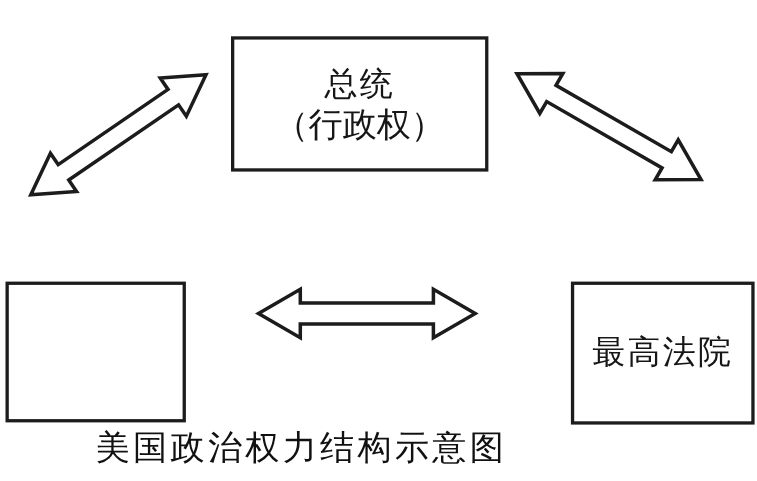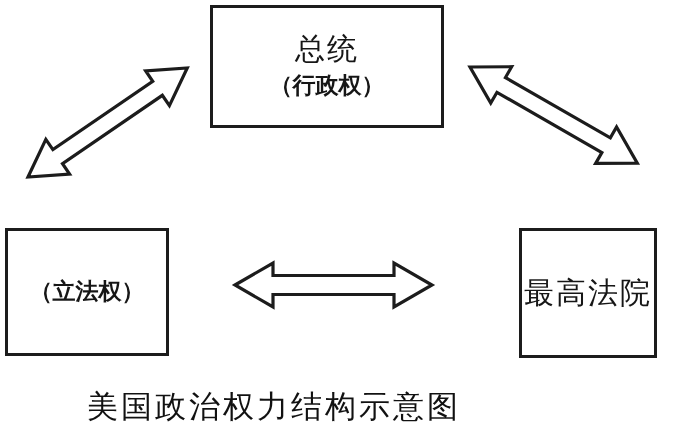--- a/index.html
+++ b/index.html
@@ -19,36 +19,36 @@
   .node {
     position: absolute;
     border: 3px solid #1c1c1c;
     background: #ffffff;
     display: flex;
     flex-direction: column;
     align-items: center;
     justify-content: center;
     text-align: center;
     box-sizing: border-box;
+    margin-top: 28px;
   }
   .node .title {
     font-size: 30px;
     line-height: 38px;
     letter-spacing: 2px;
     white-space: nowrap;
   }
   .node .subtitle {
-    font-size: 23px;
+    font-size: 31px;
     line-height: 36px;
     white-space: nowrap;
-    font-weight: bold;
   }
   .node-president   { left: 210px; top: 5px;   width: 234px; height: 123px; }
   .node-congress    { left: 5px;   top: 228px; width: 164px; height: 128px; }
-  .node-supreme     { left: 519px; top: 228px; width: 138px; height: 130px; }
+  .node-supreme     { left: 519px; top: 228px; width: 167px; height: 130px; }
 
   .arrow-layer {
     position: absolute;
     left: 0; top: 0;
     width: 688px;
     height: 437px;
   }
   .arrow-layer polygon {
     fill: #ffffff;
     stroke: #1c1c1c;
@@ -86,21 +86,20 @@
       <polygon points="0,0 38,-22 38,-9.5 159,-9.5 159,-22 197,0 159,22 159,9.5 38,9.5 38,22"></polygon>
     </g>
   </svg>
 
   <div class="node node-president">
     <div class="title">总统</div>
     <div class="subtitle">（行政权）</div>
   </div>
 
   <div class="node node-congress">
-    <div class="subtitle">（立法权）</div>
   </div>
 
   <div class="node node-supreme">
     <div class="title">最高法院</div>
   </div>
 
   <div class="caption">美国政治权力结构示意图</div>
 
 </div>
 

